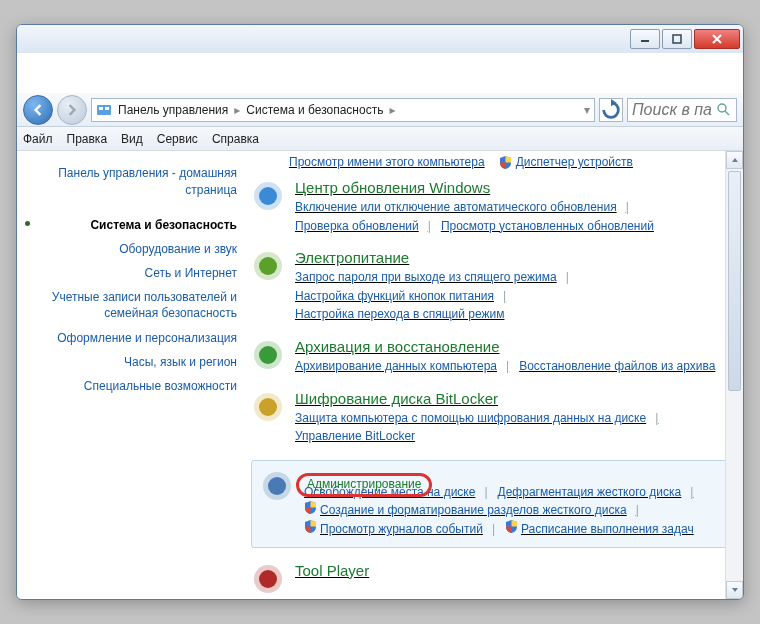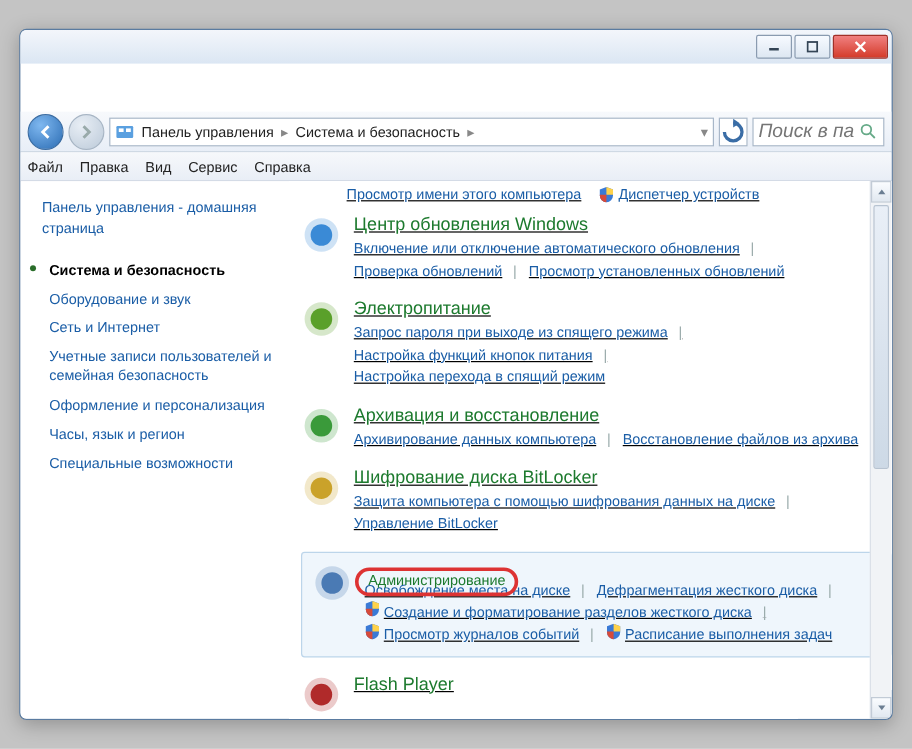--- a/index.html
+++ b/index.html
@@ -25,21 +25,21 @@
 .crumb-sep { color:#888; }
 .small-icon { width:16px; height:16px; flex:none; }
 .refresh { width:24px; height:24px; border:1px solid #a8b7c9; background:#fff; display:flex; align-items:center; justify-content:center; cursor:pointer; }
 .searchbox { width:110px; height:24px; border:1px solid #a8b7c9; background:#fff; padding:0 4px; color:#888; display:flex; align-items:center; gap:4px; }
 .searchbox input { border:none; outline:none; width:100%; font-style:italic; color:#888; font-size:16px; }
 
 .menubar { height:24px; background:linear-gradient(#f6f8fb,#e9eef6); border-bottom:1px solid #d4dbe6; display:flex; align-items:center; padding:0 6px; gap:14px; }
 .menuitem { cursor:pointer; color:#222; }
 
 .content { flex:1; display:flex; overflow:hidden; }
-.sidebar { width:224px; background:#fff; padding:14px 4px 14px 18px; }
+.sidebar { width:224px; background:#fff; padding:14px 4px 14px 18px;text-align:right; }
 .side-home { color:#1a5da6; margin-bottom:14px; line-height:1.4; cursor:pointer; }
 .side-list { list-style:none; }
 .side-list li { padding:4px 0 4px 6px; color:#1a5da6; cursor:pointer; line-height:1.35; }
 .side-list li.active { color:#000; font-weight:700; position:relative; }
 .side-list li.active::before { content:""; position:absolute; left:-10px; top:8px; width:5px; height:5px; background:#2a6d2a; border-radius:50%; }
 
 .main { flex:1; background:#fff; overflow-y:auto; padding:4px 0 12px 10px; position:relative;text-decoration:underline; }
 .toprow { display:flex; gap:14px; margin-left:38px; margin-bottom:10px; flex-wrap:wrap; }
 .toplink { color:#1a5da6; cursor:pointer; display:flex; align-items:center; gap:4px; }
 
@@ -238,21 +238,21 @@
                     <path d="M1 6.5 H6.5 V13 A6 6 0 0 1 1 7 Z" fill="#d64a3a"></path>
                   </svg>Расписание выполнения задач</a> 
               </div></div>
           </div>
           <div class="cat">
             <svg class="icon" viewBox="0 0 34 34">
               <circle cx="17" cy="17" r="14" fill="#b02a2a" opacity="0.25"></circle>
               <circle cx="17" cy="17" r="9" fill="#b02a2a"></circle>
             </svg>
             <div class="body">
-              <h2>Flash Player</h2>
+              <h2>Tool Player</h2>
               <div class="sublinks"></div>
             </div>
           </div>
           <div class="cat">
             <svg class="icon" viewBox="0 0 34 34">
               <circle cx="17" cy="17" r="14" fill="#4a88c8" opacity="0.25"></circle>
               <circle cx="17" cy="17" r="9" fill="#4a88c8"></circle>
             </svg>
             <div class="body">
               <h2>Uninstall Tool</h2>

